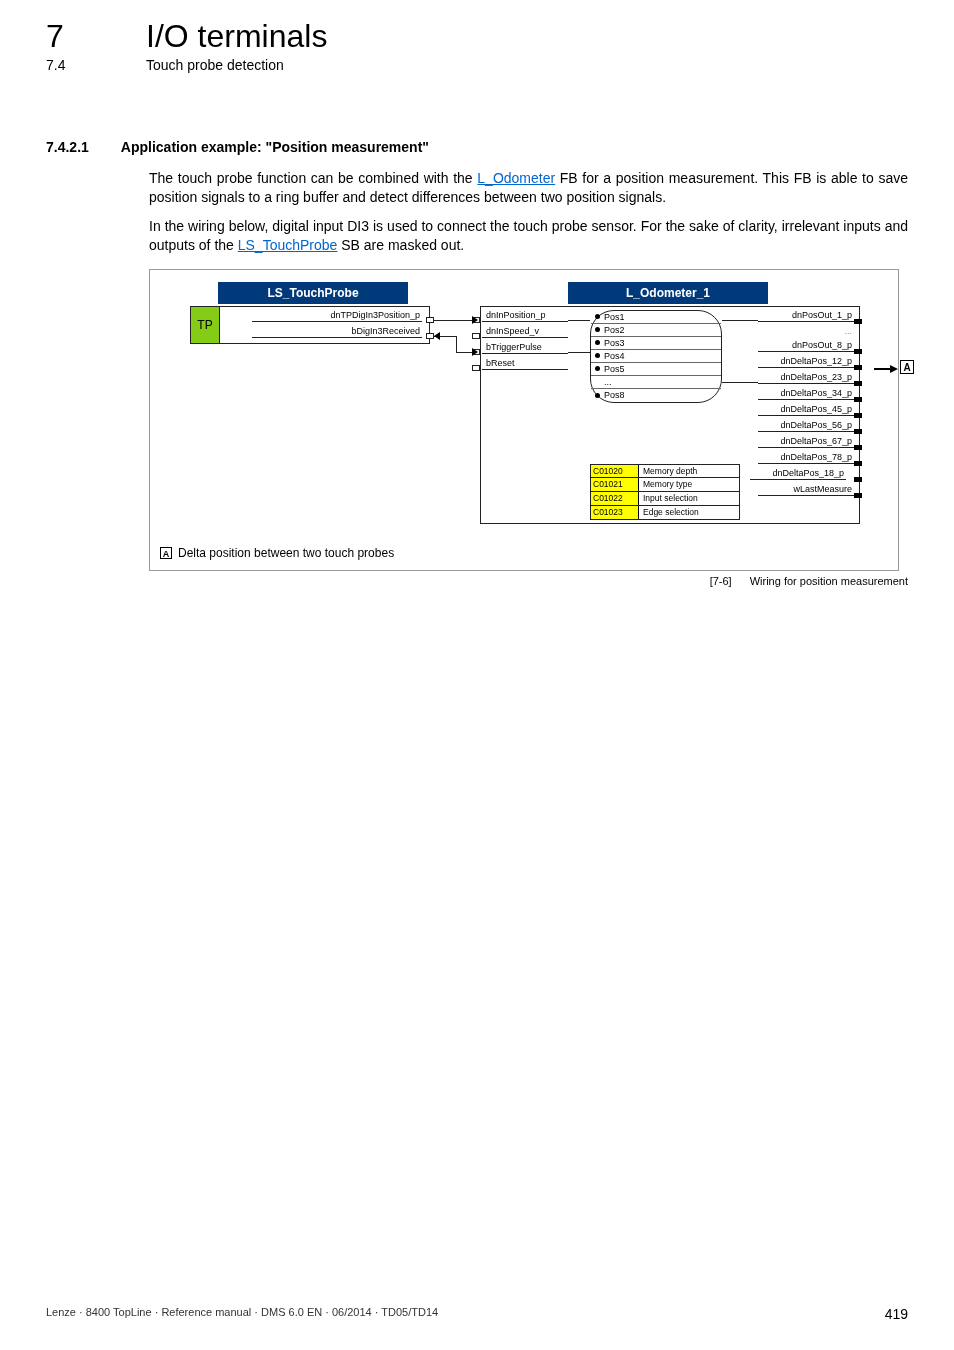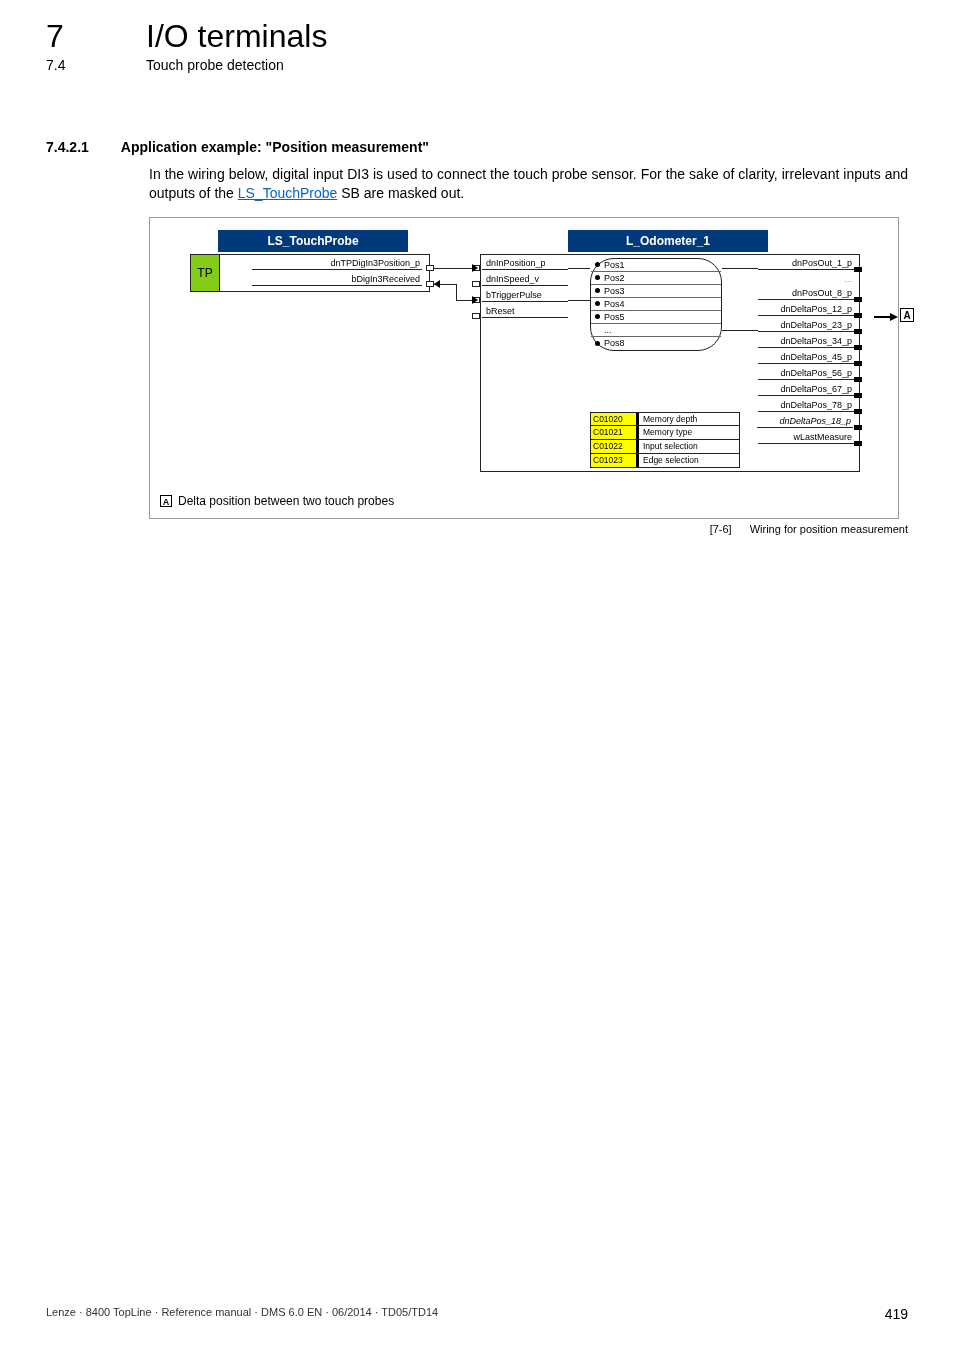--- a/index.html
+++ b/index.html
@@ -218,21 +218,21 @@
     display: flex;
     height: 14px;
     align-items: center;
   }
   .param-row:first-child { border-top: 1px solid #222; }
   .param-code {
     background: #ffff00;
     color: #000;
     width: 48px;
     padding: 0 2px;
-    border-right: 3px solid #000000;
+    border-right: 1px solid #000000;
     height: 100%;
     display: flex;
     align-items: center;
   }
   .param-label {
     padding-left: 4px;
   }
 
   .wire {
     position: absolute;
@@ -338,20 +338,23 @@
     <div class="sec-title">Touch probe detection</div>
   </div>
 
   <div class="dashes">_ _ _ _ _ _ _ _ _ _ _ _ _ _ _ _ _ _ _ _ _ _ _ _ _ _ _ _ _ _ _ _ _ _ _ _ _ _ _ _ _ _ _ _ _ _ _ _ _ _ _ _ _ _ _ _ _ _ _ _ _ _ _ _</div>
 
   <div class="section-heading-row">
     <div class="sh-num">7.4.2.1</div>
     <div class="sh-title">Application example: "Position measurement"</div>
   </div>
 
+  <div class="body-text">
+    <span>The touch probe function can be combined with the </span><a class="inlink">L_Odometer</a><span> FB for a position measurement. This FB is able to save position signals to a ring buffer and detect differences between two position signals.</span>
+  </div>
 
   <div class="body-text2">
     <span>In the wiring below, digital input DI3 is used to connect the touch probe sensor. For the sake of clarity, irrelevant inputs and outputs of the </span><a class="inlink">LS_TouchProbe</a><span> SB are masked out.</span>
   </div>
 
   <div class="diagram-wrap">
     <div class="diagram-inner">
 
       <div class="block-title tp-title">LS_TouchProbe</div>
       <div class="tp-box"></div>
@@ -407,21 +410,21 @@
       <div class="odo-out-col" style="top:28px; right:34px;">dnPosOut_1_p</div>
       <div class="odo-out-col" style="top:44px; right:34px; border-bottom:none; color:#888;">...</div>
       <div class="odo-out-col" style="top:58px; right:34px;">dnPosOut_8_p</div>
       <div class="odo-out-col" style="top:74px; right:34px;">dnDeltaPos_12_p</div>
       <div class="odo-out-col" style="top:90px; right:34px;">dnDeltaPos_23_p</div>
       <div class="odo-out-col" style="top:106px; right:34px;">dnDeltaPos_34_p</div>
       <div class="odo-out-col" style="top:122px; right:34px;">dnDeltaPos_45_p</div>
       <div class="odo-out-col" style="top:138px; right:34px;">dnDeltaPos_56_p</div>
       <div class="odo-out-col" style="top:154px; right:34px;">dnDeltaPos_67_p</div>
       <div class="odo-out-col" style="top:170px; right:34px;">dnDeltaPos_78_p</div>
-      <div class="odo-out-col" style="top:186px; right:35px;font-style:italic;">dnDeltaPos_18_p</div>
+      <div class="odo-out-col" style="top:186px; right:42px;">dnDeltaPos_18_p</div>
       <div class="odo-out-col" style="top:202px; right:34px;">wLastMeasure</div>
 
       <div class="odo-out-port" style="top:37px; right:26px;"></div>
       <div class="odo-out-port" style="top:67px; right:26px;"></div>
       <div class="odo-out-port" style="top:83px; right:26px;"></div>
       <div class="odo-out-port" style="top:99px; right:26px;"></div>
       <div class="odo-out-port" style="top:115px; right:26px;"></div>
       <div class="odo-out-port" style="top:131px; right:26px;"></div>
       <div class="odo-out-port" style="top:147px; right:26px;"></div>
       <div class="odo-out-port" style="top:163px; right:26px;"></div>

